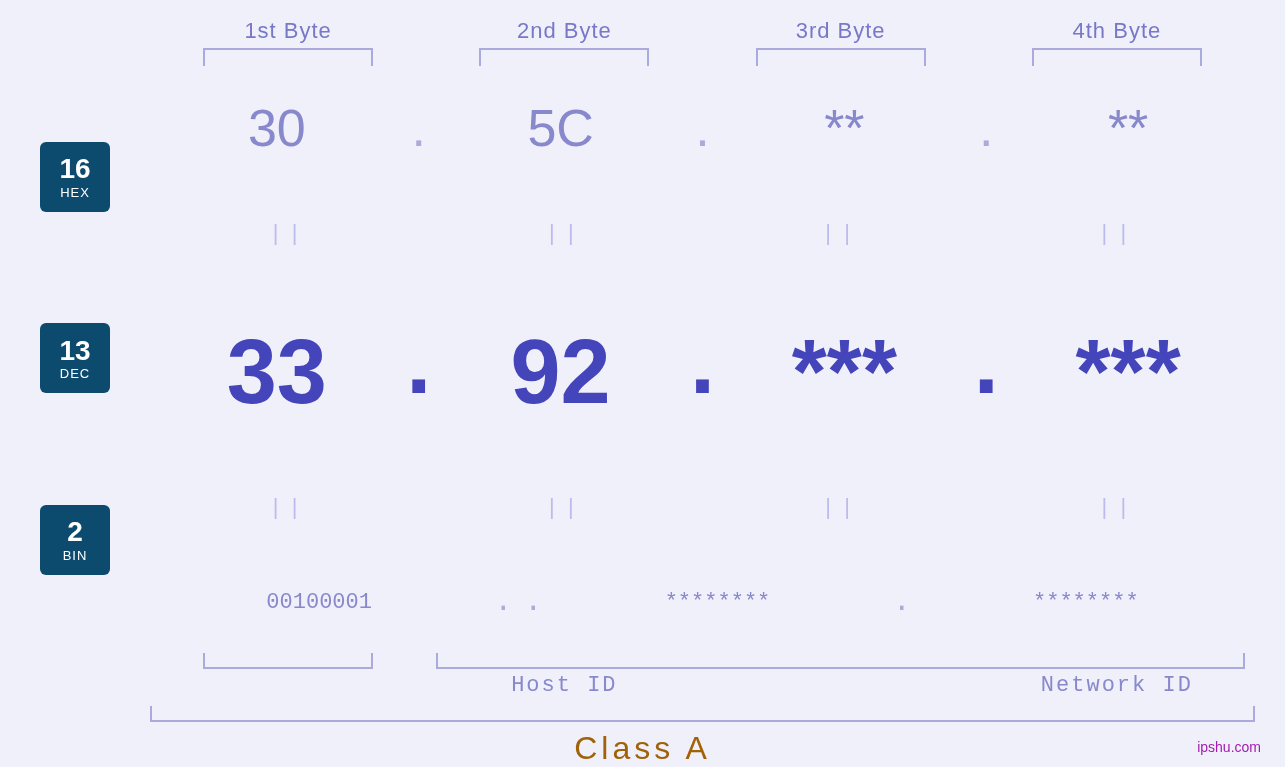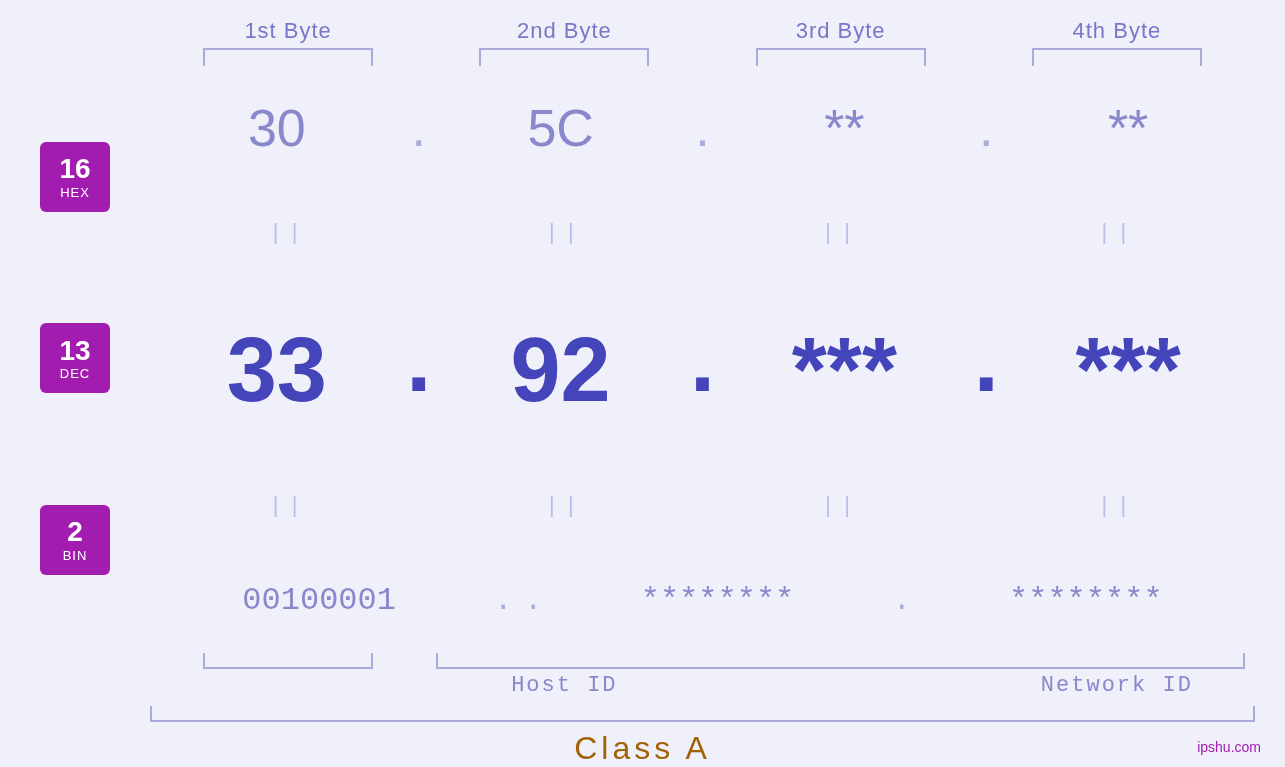--- a/index.html
+++ b/index.html
@@ -70,21 +70,21 @@
     .badges-col {
       width: 150px;
       display: flex;
       flex-direction: column;
       align-items: center;
       justify-content: space-around;
       padding: 20px 0;
     }
 
     .badge {
-      background-color: #a21caf;
+      background-color: #0c4a6e;
       color: white;
       border-radius: 6px;
       width: 70px;
       height: 70px;
       display: flex;
       flex-direction: column;
       align-items: center;
       justify-content: center;
       font-family: Arial, sans-serif;
     }
@@ -116,21 +116,21 @@
 
     .val-dec {
       color: #4444bb;
       font-size: 90px;
       font-family: Arial, sans-serif;
       font-weight: bold;
     }
 
     .val-bin {
       color: #8888cc;
-      font-size: 32px;
+      font-size: 22px;
       font-family: 'Courier New', monospace;
     }
 
     .dot-hex {
       color: #aaaadd;
       font-size: 52px;
       font-family: Arial, sans-serif;
       width: 30px;
       text-align: center;
     }

